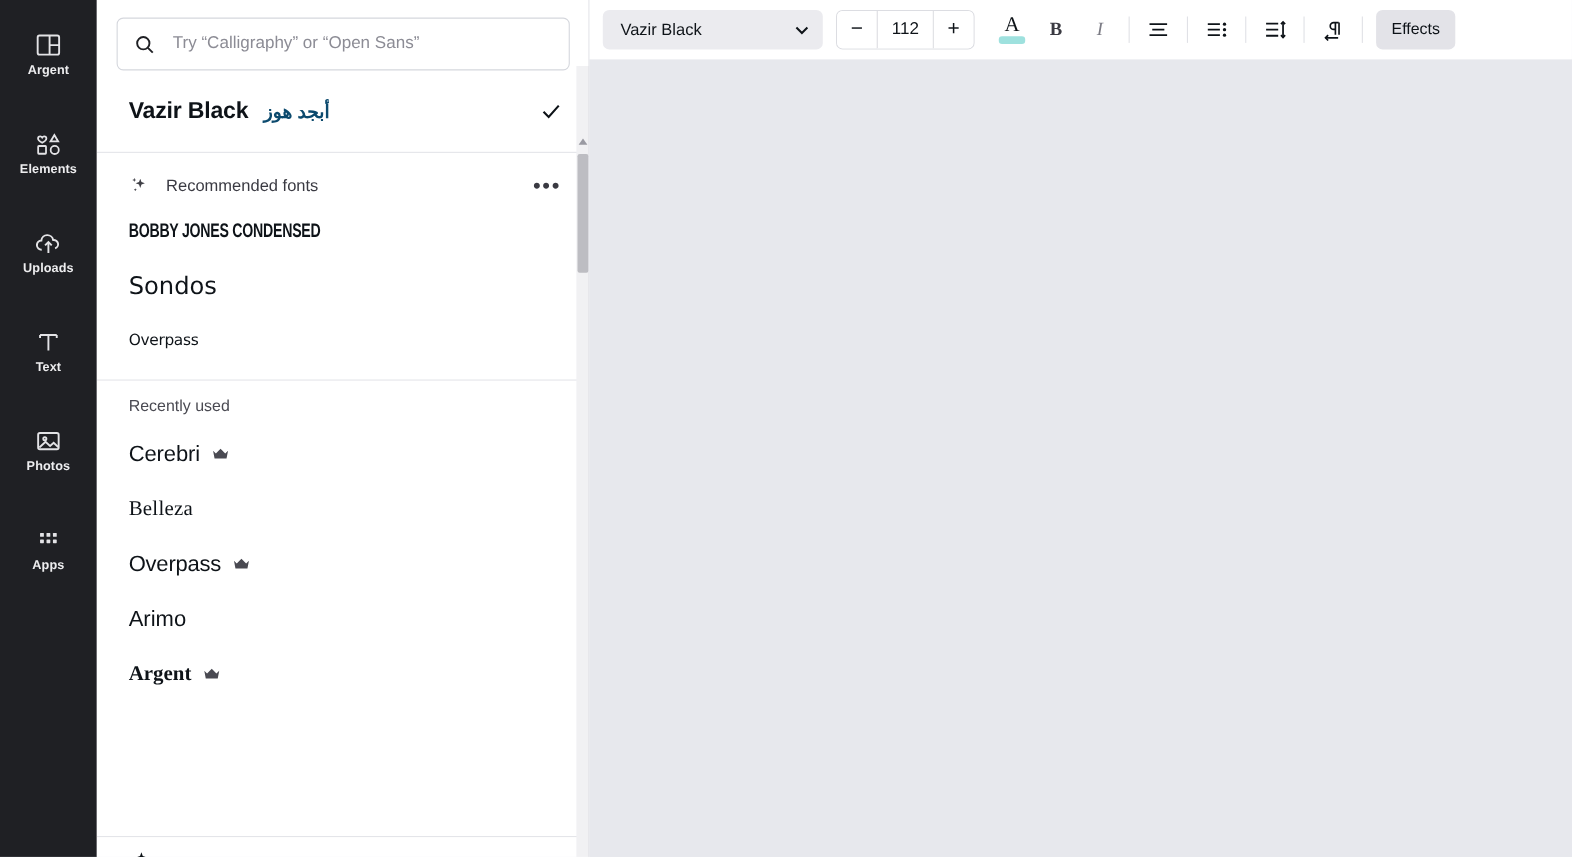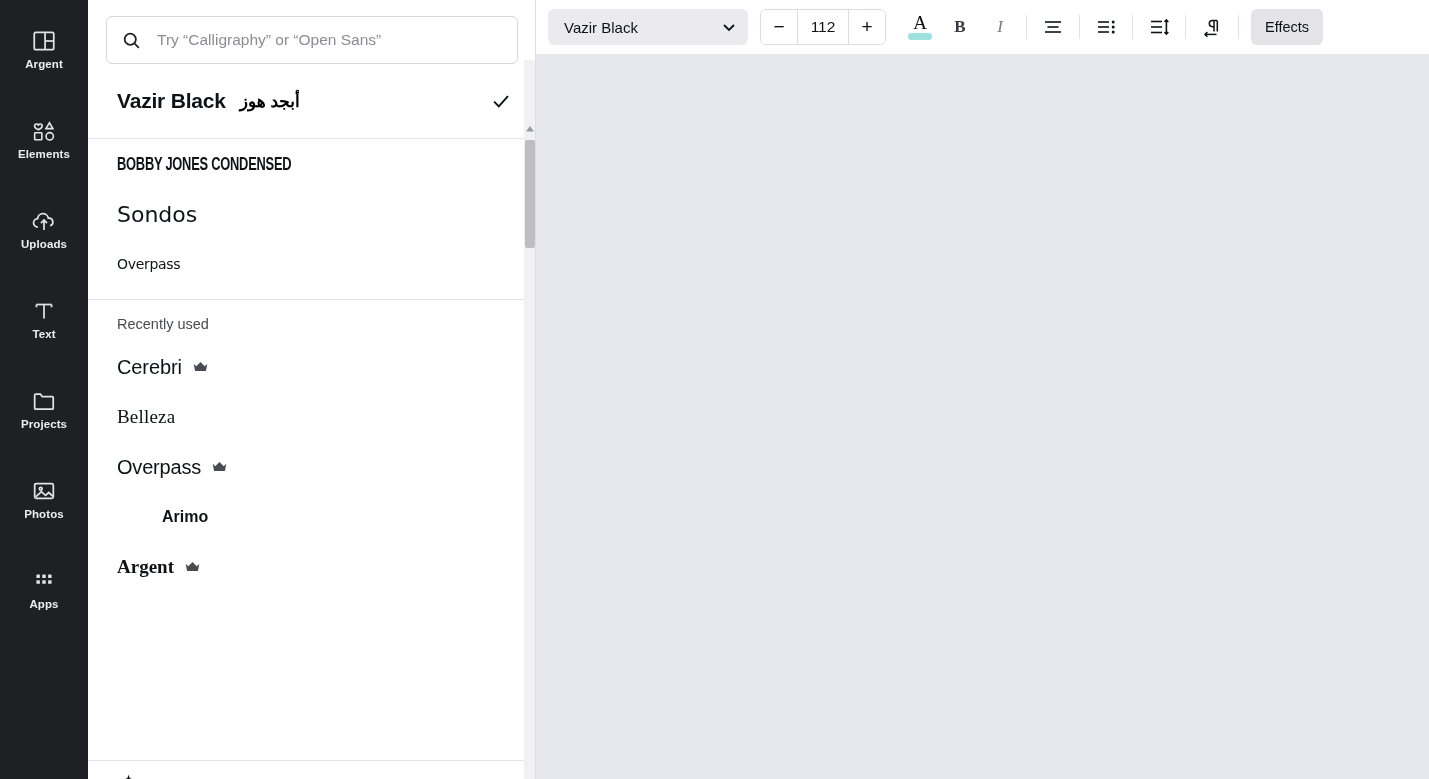--- a/index.html
+++ b/index.html
@@ -75,21 +75,21 @@
     height: 54px;
     display: flex; align-items: center;
     padding: 0 24px 0 29px;
     cursor: pointer;
   }
   .sel-name {
     font-size: 21px; font-weight: bold; color: #0E1318;
     letter-spacing: -0.2px;
   }
   .sel-sample {
-    font-size: 17px; color: #000000; margin-left: 14px;
+    font-size: 17px; color: #0c4a6e; margin-left: 14px;
     direction: rtl; font-weight: bold;
   }
   .sel-check { margin-left: auto; color: #0E1318; width: 22px; height: 22px; }
   .sel-check svg { width: 22px; height: 22px; display: block; }
 
   .divider { height: 1px; background: #E4E5E9; margin: 10px 0 0 0; }
 
   .section-head {
     display: flex; align-items: center;
     padding: 20px 24px 6px 29px;
@@ -124,21 +124,21 @@
   .f-bobby  { font-size: 16.5px; font-weight: bold; font-family: "Liberation Sans Narrow","Liberation Sans",sans-serif;
               letter-spacing: -0.3px; transform: scaleX(0.78) scaleY(1.08); transform-origin: left center; }
   .f-mirza  { font-size: 18px; font-weight: bold; font-family: "DejaVu Sans", sans-serif; letter-spacing: -0.2px; }
   .f-sondos { font-size: 22px; font-weight: normal; font-family: "DejaVu Sans", sans-serif; letter-spacing: 0px; }
   .f-azer   { font-size: 17px; font-weight: bold; font-family: "Liberation Sans", sans-serif;
               letter-spacing: -0.4px; transform: scaleX(0.93); transform-origin: left center; }
   .f-over   { font-size: 14px; font-weight: normal; font-family: "DejaVu Sans", sans-serif; letter-spacing: -0.3px; }
   .f-cerebri{ font-size: 20px; font-weight: normal; font-family: "Liberation Sans", sans-serif; letter-spacing: -0.1px; }
   .f-belleza{ font-size: 19px; font-weight: normal; font-family: "Liberation Serif", serif; letter-spacing: 0.2px; }
   .f-artic  { font-size: 20px; font-weight: normal; font-family: "Liberation Sans", sans-serif; letter-spacing: -0.2px; }
-  .f-arimo  { font-size: 16px; font-weight: bold; font-family: "Liberation Sans", sans-serif; margin-left: 45px; }
+  .f-arimo  { font-size: 20px; font-weight: normal; font-family: "Liberation Sans", sans-serif; }
   .f-argent { font-size: 19px; font-weight: bold; font-family: "Liberation Serif", serif; letter-spacing: 0px; }
 
   .subdivider { height: 1px; background: #E4E5E9; margin: 10px 0; }
   .recent-label {
     font-size: 14.5px; color: #4A4A52;
     padding: 6px 29px 10px 29px;
   }
   .bottom-divider { position: absolute; left: 0; right: 0; top: 686px; height: 1px; background: #E4E5E9; }
   .bottom-peek {
     position: absolute; left: 29px; top: 697px;
@@ -283,28 +283,20 @@
         <svg viewBox="0 0 24 24" fill="none" stroke="currentColor" stroke-width="1.6">
           <line x1="5" y1="6" x2="19" y2="6"></line>
             <line x1="12" y1="6" x2="12" y2="19"></line>
           <line x1="5" y1="6" x2="5" y2="8.6"></line>
             <line x1="19" y1="6" x2="19" y2="8.6"></line>
         </svg>
       </span>
       <span class="rail-label">Text</span>
     </div>
 
-    <div class="rail-item">
-      <span class="rail-icon">
-        <svg viewBox="0 0 24 24" fill="none" stroke="currentColor" stroke-width="1.6">
-          <path d="M3.4 18.6V6.6a.9.9 0 0 1 .9-.9h4.3l1.8 2.2h9.2a.9.9 0 0 1 .9.9v9.8a.9.9 0 0 1-.9.9H4.3a.9.9 0 0 1-.9-.9z"></path>
-        </svg>
-      </span>
-      <span class="rail-label">Projects</span>
-    </div>
 
     <div class="rail-item">
       <span class="rail-icon">
         <svg viewBox="0 0 24 24" fill="none" stroke="currentColor" stroke-width="1.6">
           <rect x="3.4" y="5.2" width="17.2" height="13.6" rx="1.5"></rect>
           <circle cx="9" cy="10" r="1.3"></circle>
           <polyline points="4.4,17.4 9.6,12.6 13.4,16 16.4,13.4 20.2,17"></polyline>
         </svg>
       </span>
       <span class="rail-label">Photos</span>
@@ -346,20 +338,31 @@
         <span class="sel-sample">أبجد هوز</span>
         <span class="sel-check">
           <svg viewBox="0 0 24 24" fill="none" stroke="currentColor" stroke-width="2.1">
             <polyline points="4.5,12.6 9.6,17.8 19.6,6.6"></polyline>
           </svg>
         </span>
       </div>
 
       <div class="divider"></div>
 
+      <div class="section-head">
+        <span class="spark-icon">
+          <svg viewBox="0 0 24 24" fill="currentColor">
+            <path d="M12.6 4.1l1.35 3.7 3.7 1.35-3.7 1.35-1.35 3.7-1.35-3.7-3.7-1.35 3.7-1.35z"></path>
+            <path d="M6.1 3.2l.62 1.7 1.7.62-1.7.62-.62 1.7-.62-1.7-1.7-.62 1.7-.62z"></path>
+            <path d="M7.2 14.5l.45 1.25 1.25.45-1.25.45-.45 1.25-.45-1.25-1.25-.45 1.25-.45z"></path>
+          </svg>
+        </span>
+        <span class="section-title">Recommended fonts</span>
+        <span class="dots-btn">•••</span>
+      </div>
 
       <div class="font-row">
         <span class="font-name f-bobby">BOBBY JONES CONDENSED</span>
       </div>
       <div class="font-row">
         <span class="font-name f-sondos">Sondos</span>
       </div>
       <div class="font-row">
         <span class="font-name f-over">Overpass</span>
       </div>

